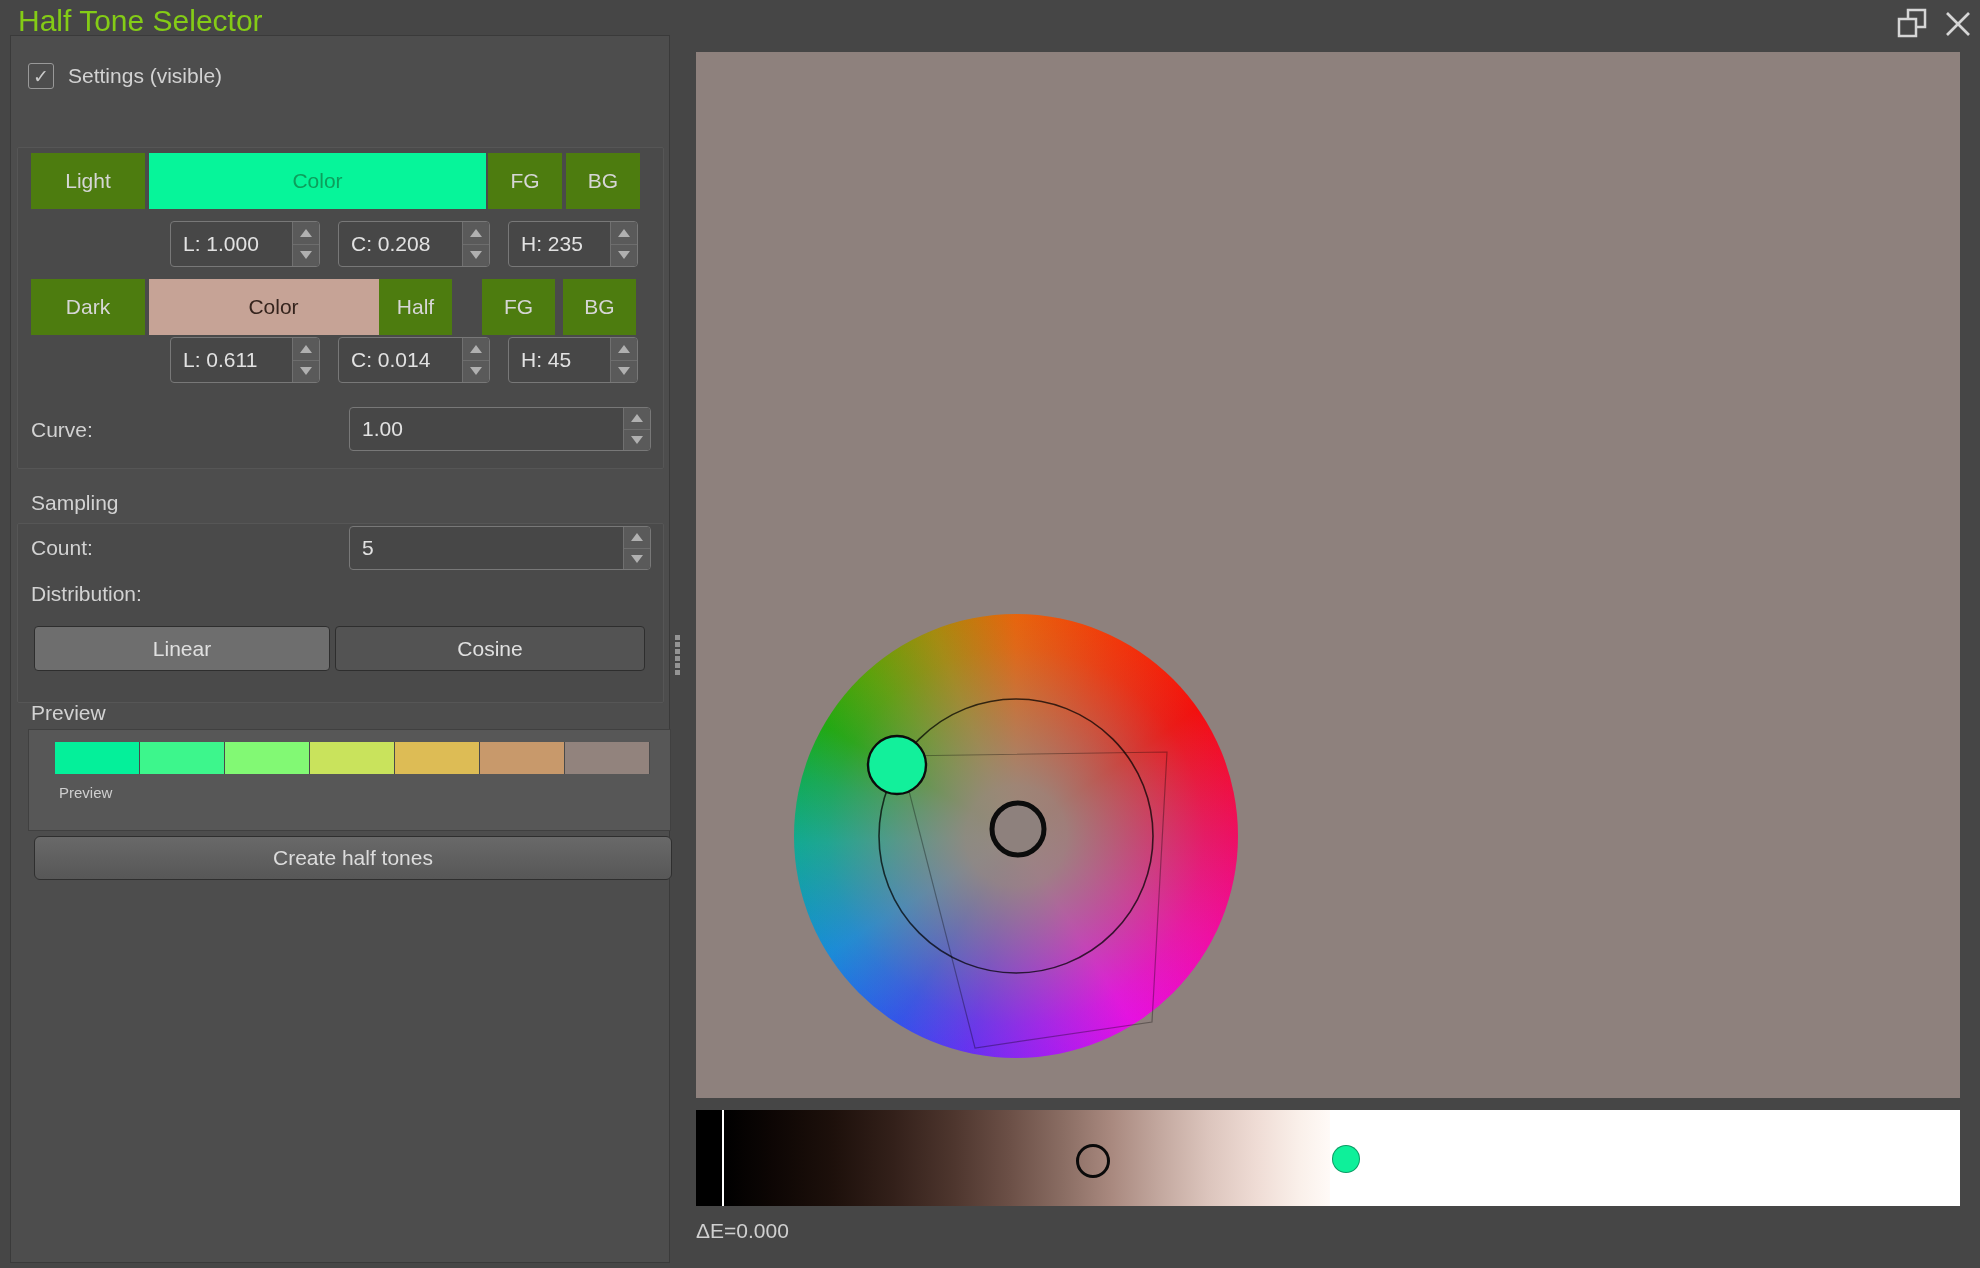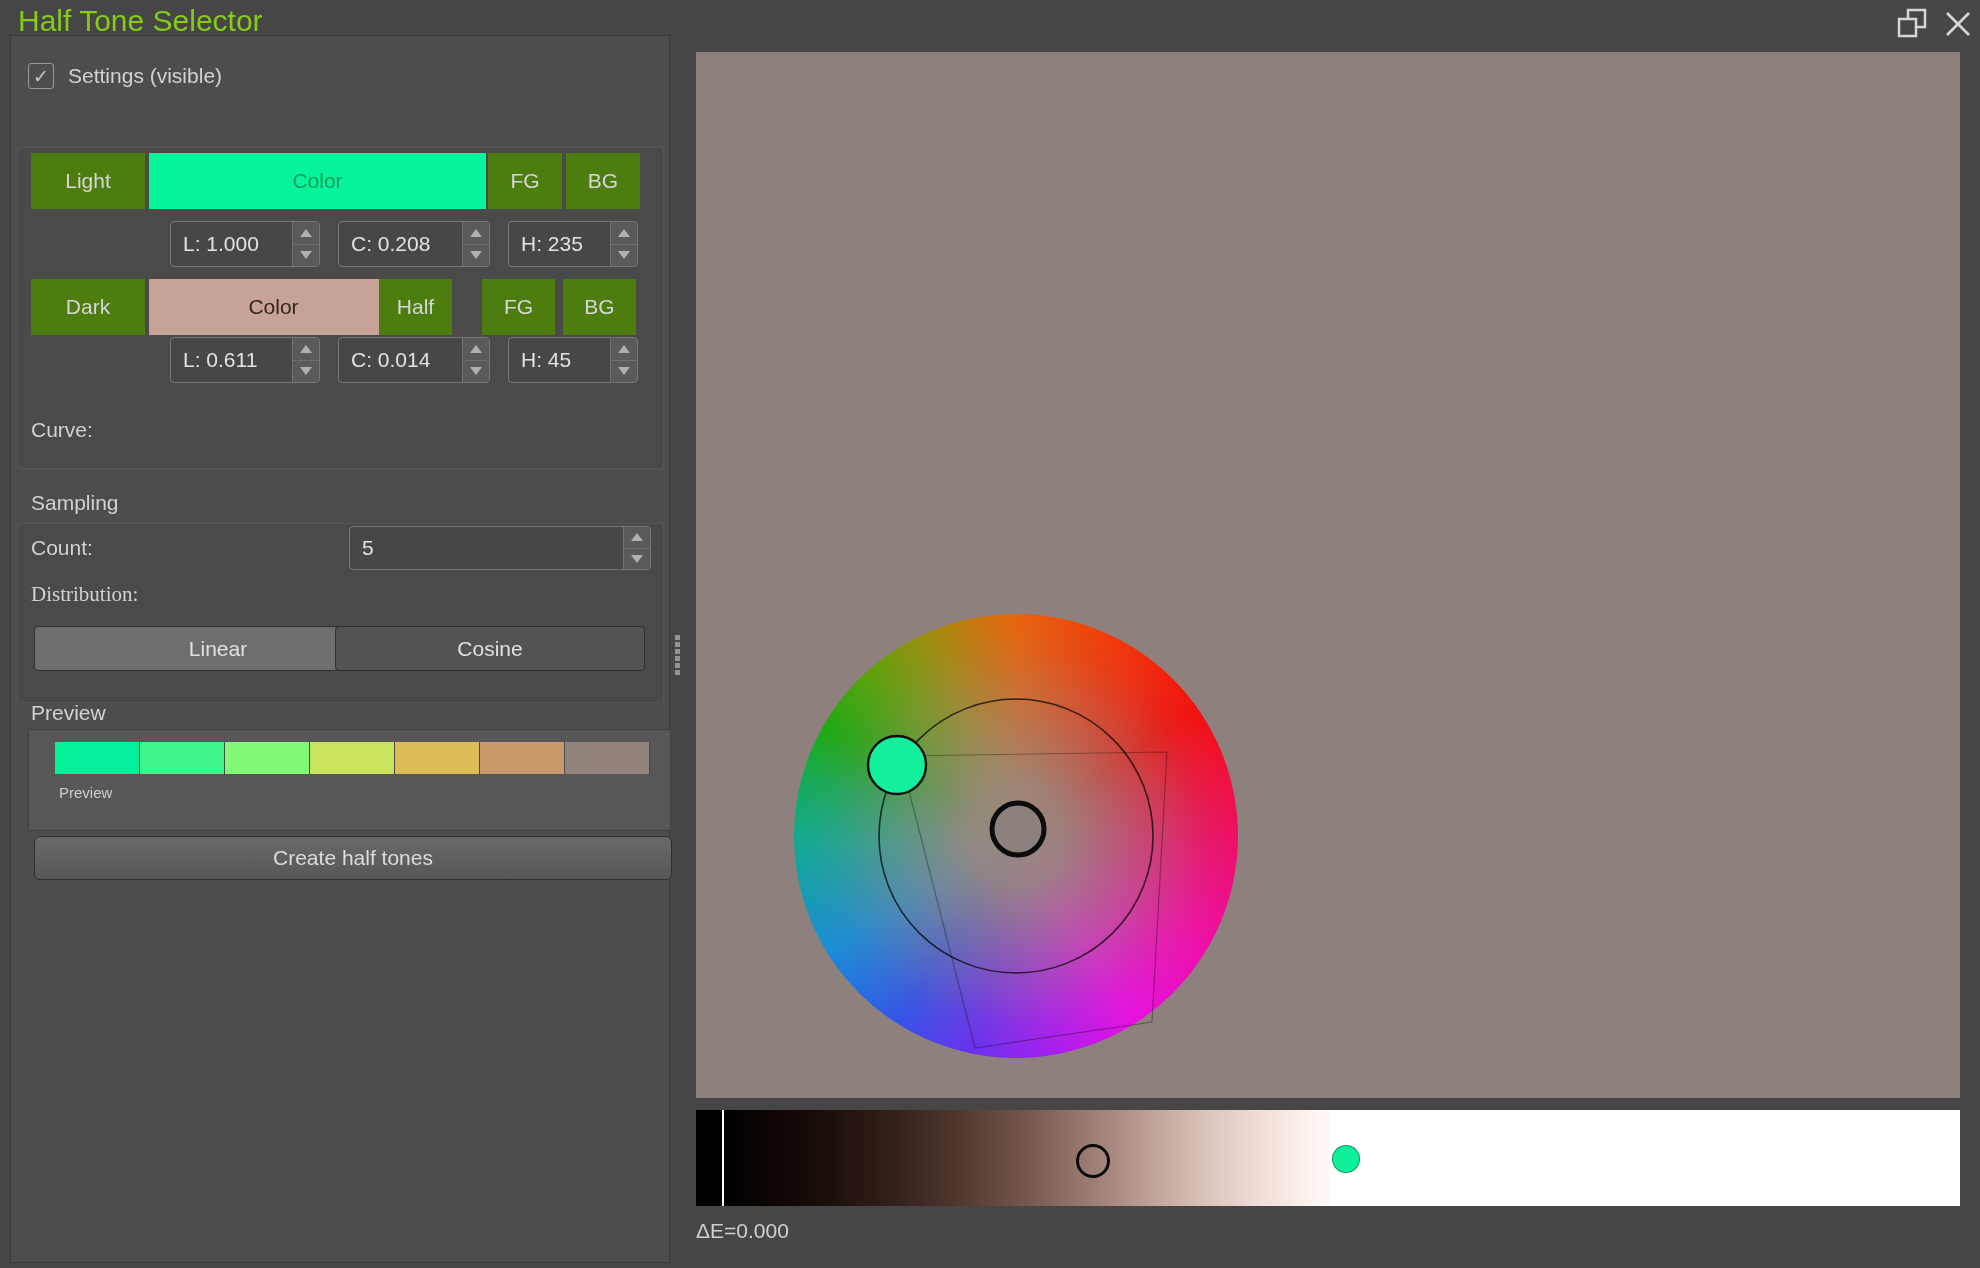--- a/index.html
+++ b/index.html
@@ -167,39 +167,50 @@
           <div class="cell">
             <div class="tri-up"></div>
           </div>
           <div class="cell">
             <div class="tri-dn"></div>
           </div>
         </div>
     </div>
 
     <div class="abs heading" style="left:20px;top:382px;">Curve:</div>
+    <div class="abs spinbox" style="left:338px;top:371px;width:300px;height:42px;">
+      <div class="val">1.00</div>
+      <div class="spincol">
+          <div class="cell">
+            <div class="tri-up"></div>
+          </div>
+          <div class="cell">
+            <div class="tri-dn"></div>
+          </div>
+        </div>
+    </div>
 
     <div class="abs heading" style="left:20px;top:455px;">Sampling</div>
     <div class="abs groupbox" style="left:6px;top:487px;width:645px;height:178px;"></div>
 
     <div class="abs heading" style="left:20px;top:500px;">Count:</div>
     <div class="abs spinbox" style="left:338px;top:490px;width:300px;height:42px;">
       <div class="val">5</div>
       <div class="spincol">
           <div class="cell">
             <div class="tri-up"></div>
           </div>
           <div class="cell">
             <div class="tri-dn"></div>
           </div>
         </div>
     </div>
 
-    <div class="abs heading" style="left:20px;top:546px;font-family:Liberation Serif, serif;">Distribution:</div>
-    <div class="abs pushbtn" id="btn-linear" style="left:23px;top:590px;width:294px;height:43px;padding-left:36px;">Linear</div>
+    <div class="abs heading" style="left:20px;top:546px;">Distribution:</div>
+    <div class="abs pushbtn" id="btn-linear" style="left:23px;top:590px;width:294px;height:43px;">Linear</div>
     <div class="abs pushbtn" id="btn-cosine" style="left:324px;top:590px;width:308px;height:43px;">Cosine</div>
 
     <div class="abs heading" style="left:20px;top:665px;">Preview</div>
     <div class="abs" id="preview-frame" style="top:693px;">
       <div id="preview-swatches">
           <div class="swatch" style="background: rgb(4, 240, 154);"></div>
           <div class="swatch" style="background: rgb(61, 246, 140);"></div>
           <div class="swatch" style="background: rgb(130, 249, 116);"></div>
           <div class="swatch" style="background: rgb(201, 227, 92);"></div>
           <div class="swatch" style="background: rgb(221, 188, 85);"></div>

